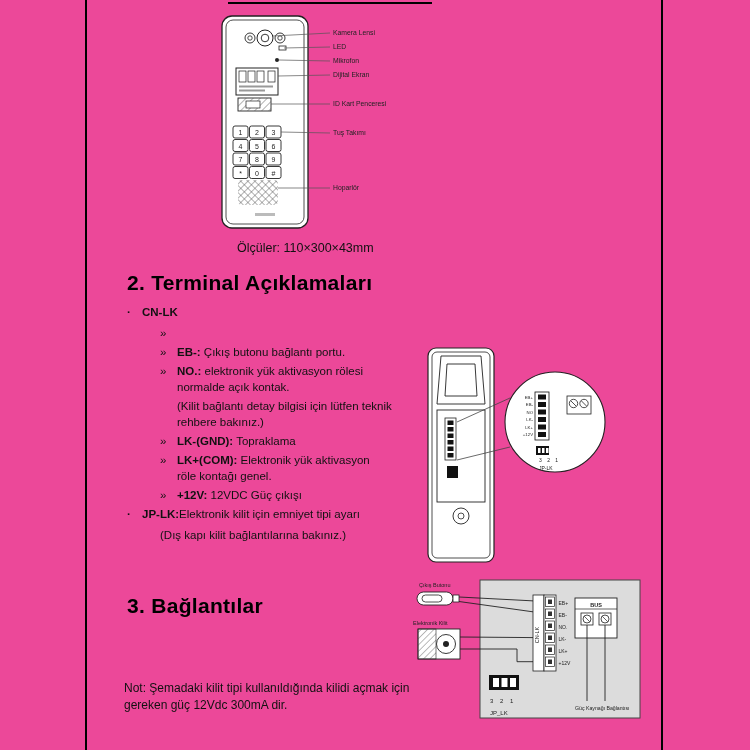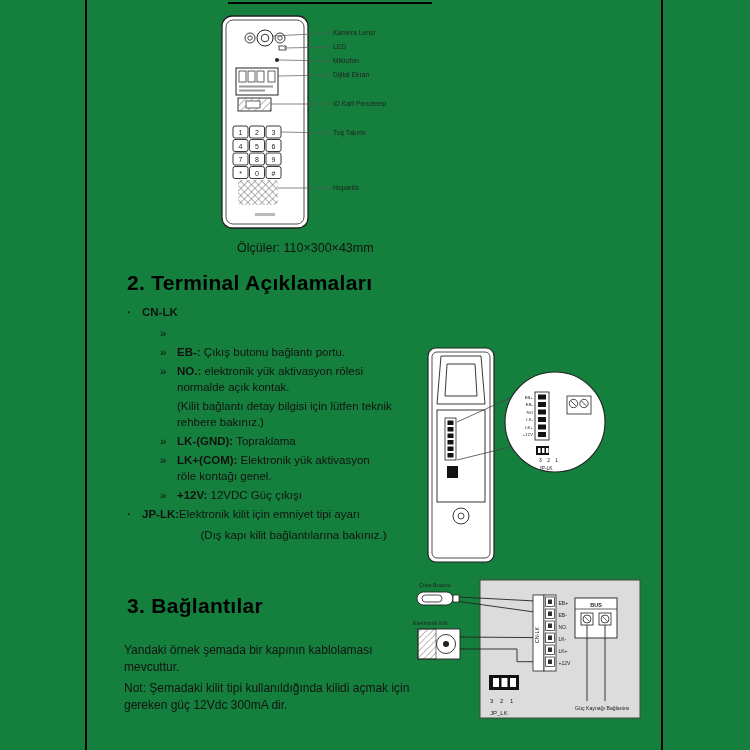--- a/index.html
+++ b/index.html
@@ -1,30 +1,30 @@
 <!DOCTYPE html>
 <html><head>
 <meta charset="utf-8">
 <style>
   html,body{margin:0;padding:0;background:#fff;}
-  .page{position:relative;width:750px;height:750px;background:#15803d;overflow:hidden;
+  .page{position:relative;width:750px;height:750px;background:#ec4899;overflow:hidden;
         font-family:"Liberation Sans", sans-serif;color:#111;}
   .abs{position:absolute;}
   .scanline{position:absolute;background:#000;}
   .dim-text{font-size:12.5px;color:#111;}
   .sec-title{font-size:21px;font-weight:700;letter-spacing:.3px;color:#000;}
   .tlist{font-size:11.5px;line-height:16px;color:#111;}
   .brow{display:flex;margin-bottom:5px;font-weight:700;}
   .bdot{width:15px;flex:none;}
   .srow{display:flex;padding-left:33px;margin-bottom:3px;}
   .mk{width:17px;flex:none;}
   .stx{width:215px;}
   .stx-wide{width:262px;}
   .rg{font-weight:400;text-align:right;}
-  .jnote{padding-left:33px;margin-top:2px;text-align:center;}
+  .jnote{padding-left:33px;margin-top:2px;}
   .para{font-size:12px;line-height:17px;color:#111;}
   svg{font-family:"Liberation Sans", sans-serif;}
   svg text{fill:#222;}
 </style>
 </head>
 <body>
 
 <div class="page">
 
   <div class="scanline" style="left:85px;top:0;width:2px;height:750px;"></div>
@@ -228,21 +228,20 @@
       <rect x="121" y="106" width="13" height="9" fill="#111"></rect>
       <rect x="123" y="108" width="2.5" height="5" fill="#fff"></rect>
       <rect x="127" y="108" width="2.5" height="5" fill="#fff"></rect>
       <rect x="131" y="108" width="2.5" height="5" fill="#fff"></rect>
     </g>
     <text x="124" y="122" font-size="5" letter-spacing="2">3 2 1</text>
     <text x="124" y="129.5" font-size="5">JP-LK</text>
   </svg>
 
   <div class="abs sec-title" style="left:127px;top:594px;">3. Bağlantılar</div>
-  <div class="abs para" style="left:124px;top:642px;width:270px;">Yandaki örnek şemada bir kapının kablolaması mevcuttur.</div>
   <div class="abs para" style="left:124px;top:680px;width:345px;">
     <div>Not: Şemadaki kilit tipi kullanıldığında kilidi açmak için</div>
     <div>gereken güç 12Vdc 300mA dir.</div>
   </div>
 
   <svg class="abs" style="left:405px;top:575px;" width="255" height="155" viewBox="0 0 255 155">
     <defs>
       <pattern id="hatch-c" width="4.5" height="4.5" patternUnits="userSpaceOnUse" patternTransform="rotate(45)">
         <line x1="0" y1="0" x2="0" y2="4.5" stroke="#555" stroke-width="0.8"></line>
       </pattern>

